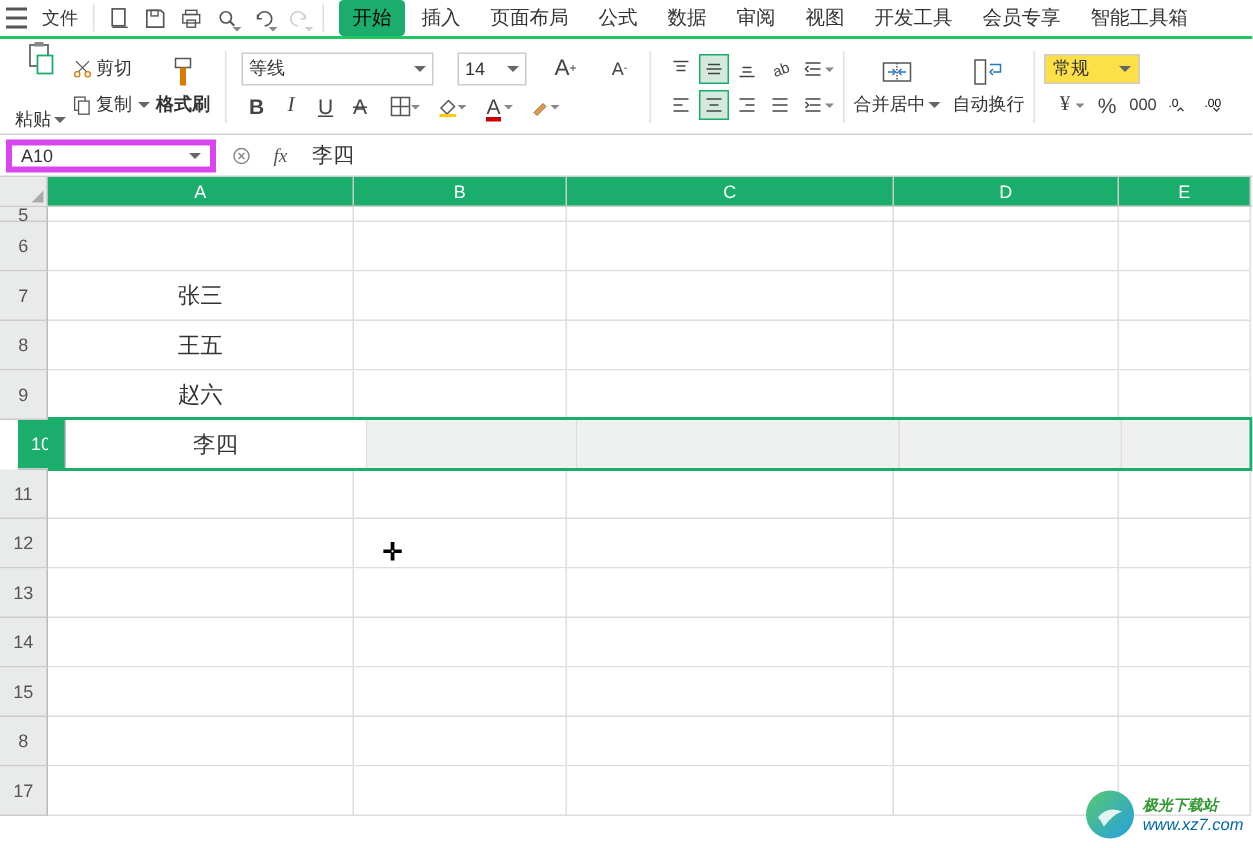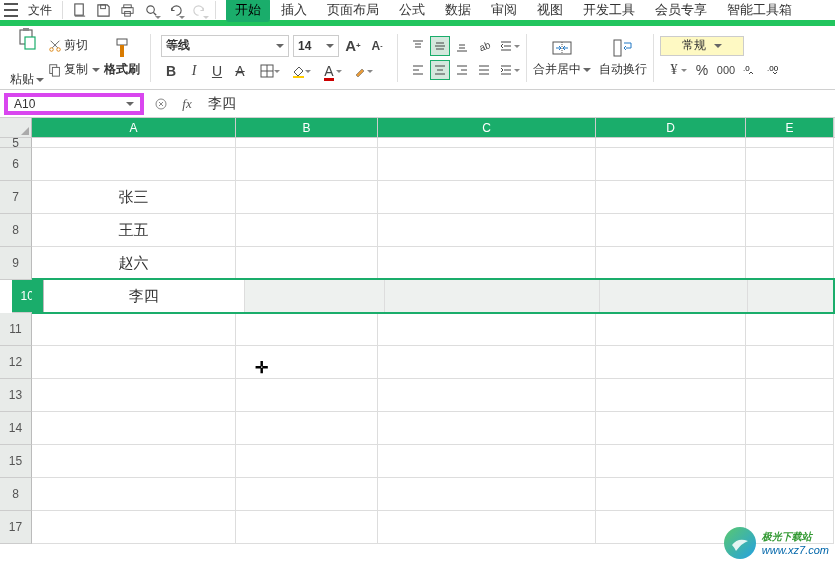--- a/index.html
+++ b/index.html
@@ -1,58 +1,58 @@
 <!DOCTYPE html>
 <html><head>
 <meta charset="utf-8">
 <style>
   * { box-sizing: border-box; margin: 0; padding: 0; }
   body { font-family: "Microsoft YaHei", sans-serif; font-size: 12px; color: #333; background: #fff; width: 835px; height: 565px; overflow: hidden; position: relative; }
   
   
-  .menu-bar { height: 26px; display: flex; align-items: center; border-bottom: 6px solid #22c55e; padding: 0 4px; background: #fff; }
+  .menu-bar { height: 26px; display: flex; align-items: center; border-bottom: 2px solid #22c55e; padding: 0 4px; background: #fff; }
   .hamburger { width: 14px; height: 14px; display: flex; flex-direction: column; justify-content: space-between; margin-right: 4px; }
   .hamburger span { height: 2px; background: #555; }
   .menu-file { font-size: 12px; padding: 0 6px; }
   .menu-icon { width: 22px; height: 22px; display: flex; align-items: center; justify-content: center; margin: 0 1px; color: #555; position: relative; }
   .menu-icon.dd::after { content: ''; position: absolute; right: 1px; bottom: 2px; border-left: 3px solid transparent; border-right: 3px solid transparent; border-top: 3px solid #888; }
   .menu-sep { width: 1px; height: 18px; background: #ddd; margin: 0 4px; }
   .menu-tabs { display: flex; gap: 2px; margin-left: 6px; }
   .tab { padding: 3px 9px; font-size: 13px; cursor: pointer; }
   .tab.active { background: #1aad6b; color: #000000; border-radius: 3px; }
   
   
   .ribbon { height: 64px; display: flex; align-items: center; border-bottom: 1px solid #d0d0d0; padding: 2px 6px; background: #fff; }
   .ribbon-group { display: flex; flex-direction: column; align-items: center; padding: 0 4px; height: 56px; justify-content: center; }
   .ribbon-sep { width: 1px; height: 48px; background: #e0e0e0; margin: 0 6px; }
   .paste-btn { display: flex; flex-direction: column; align-items: center; gap: 20px; }
   .paste-btn .icon { width: 24px; height: 24px; }
   .small-btn-col { display: flex; flex-direction: column; gap: 4px; }
   .small-btn-row { display: flex; align-items: center; gap: 2px; font-size: 12px; height: 20px; }
   .format-painter { display: flex; flex-direction: column; align-items: center; gap: 2px; font-weight: bold; }
   .format-painter .icon { width: 22px; height: 22px; }
-  .font-row { display: flex; align-items: center; gap: 4px; margin-bottom: 4px; font-weight: bold; }
+  .font-row { display: flex; align-items: center; gap: 16px; margin-bottom: 4px; }
   .font-select { border: 1px solid #ccc; height: 22px; font-size: 12px; padding: 0 4px; background: #fff; display: flex; align-items: center; justify-content: space-between; }
   .font-name { width: 128px; }
   .font-size { width: 46px; }
   .dd-arrow { border-left: 4px solid transparent; border-right: 4px solid transparent; border-top: 4px solid #666; }
   .style-row { display: flex; align-items: center; gap: 3px; }
   .style-btn { width: 20px; height: 20px; display: flex; align-items: center; justify-content: center; font-size: 14px; color: #444; position: relative; }
   .style-btn.dd { width: 28px; }
   .style-btn.dd::after { content: ''; position: absolute; right: 1px; top: 9px; border-left: 3px solid transparent; border-right: 3px solid transparent; border-top: 3px solid #888; }
   .align-block { display: flex; flex-direction: column; gap: 4px; }
   .align-row { display: flex; gap: 2px; }
   .align-btn { width: 20px; height: 20px; display: flex; align-items: center; justify-content: center; color: #444; position: relative; }
   .align-btn.active { background: #d4e8dd; border: 1px solid #1aad6b; }
   .align-btn.dd::after { content: ''; position: absolute; right: -4px; top: 9px; border-left: 3px solid transparent; border-right: 3px solid transparent; border-top: 3px solid #888; }
   .big-btn { display: flex; flex-direction: column; align-items: center; gap: 2px; font-size: 12px; }
   .big-btn .icon { width: 22px; height: 22px; }
   .big-btn-label { display: flex; align-items: center; gap: 2px; }
   .num-fmt-col { display: flex; flex-direction: column; gap: 4px; }
-  .num-fmt-top { border: 1px solid #ccc; height: 20px; width: 84px; font-size: 12px; padding: 0 21px; display: flex; align-items: center; justify-content: space-between; background: #fef9c3; }
+  .num-fmt-top { border: 1px solid #ccc; height: 20px; width: 64px; font-size: 12px; padding: 0 5px; display: flex; align-items: center; justify-content: space-between; background: #fde047; }
   .num-fmt-row { display: flex; gap: 4px; }
   
   
   .formula-row { height: 28px; display: flex; align-items: center; border-bottom: 1px solid #d0d0d0; padding: 2px 4px; }
   .name-box { width: 140px; height: 22px; border: 4px solid #d946ef; display: flex; align-items: center; justify-content: space-between; padding: 0 6px; font-size: 12px; margin-right: 8px; }
   .fx-area { display: flex; align-items: center; gap: 8px; flex: 1; }
   .fx-icon { width: 18px; height: 18px; display: flex; align-items: center; justify-content: center; color: #555; }
   .formula-input { flex: 1; font-size: 14px; padding: 0 4px; border: none; outline: none; }
   
   

